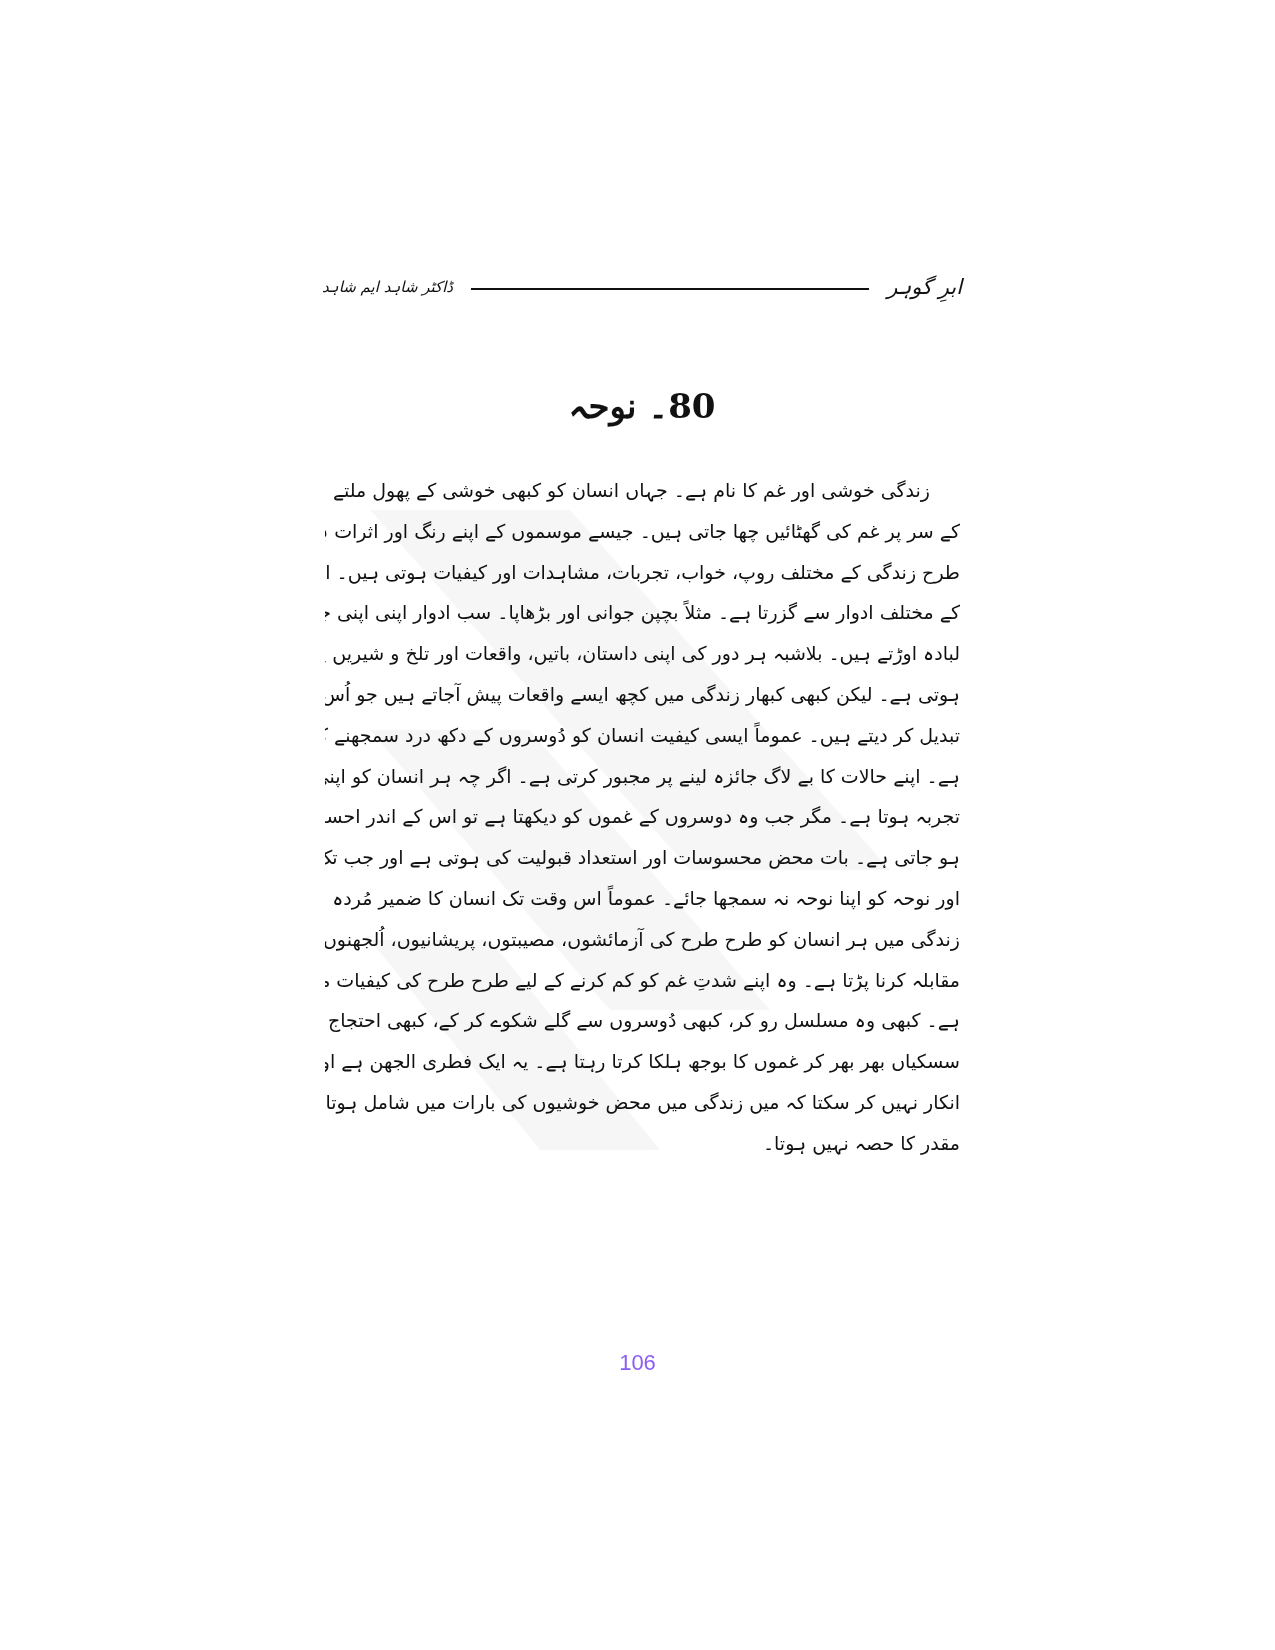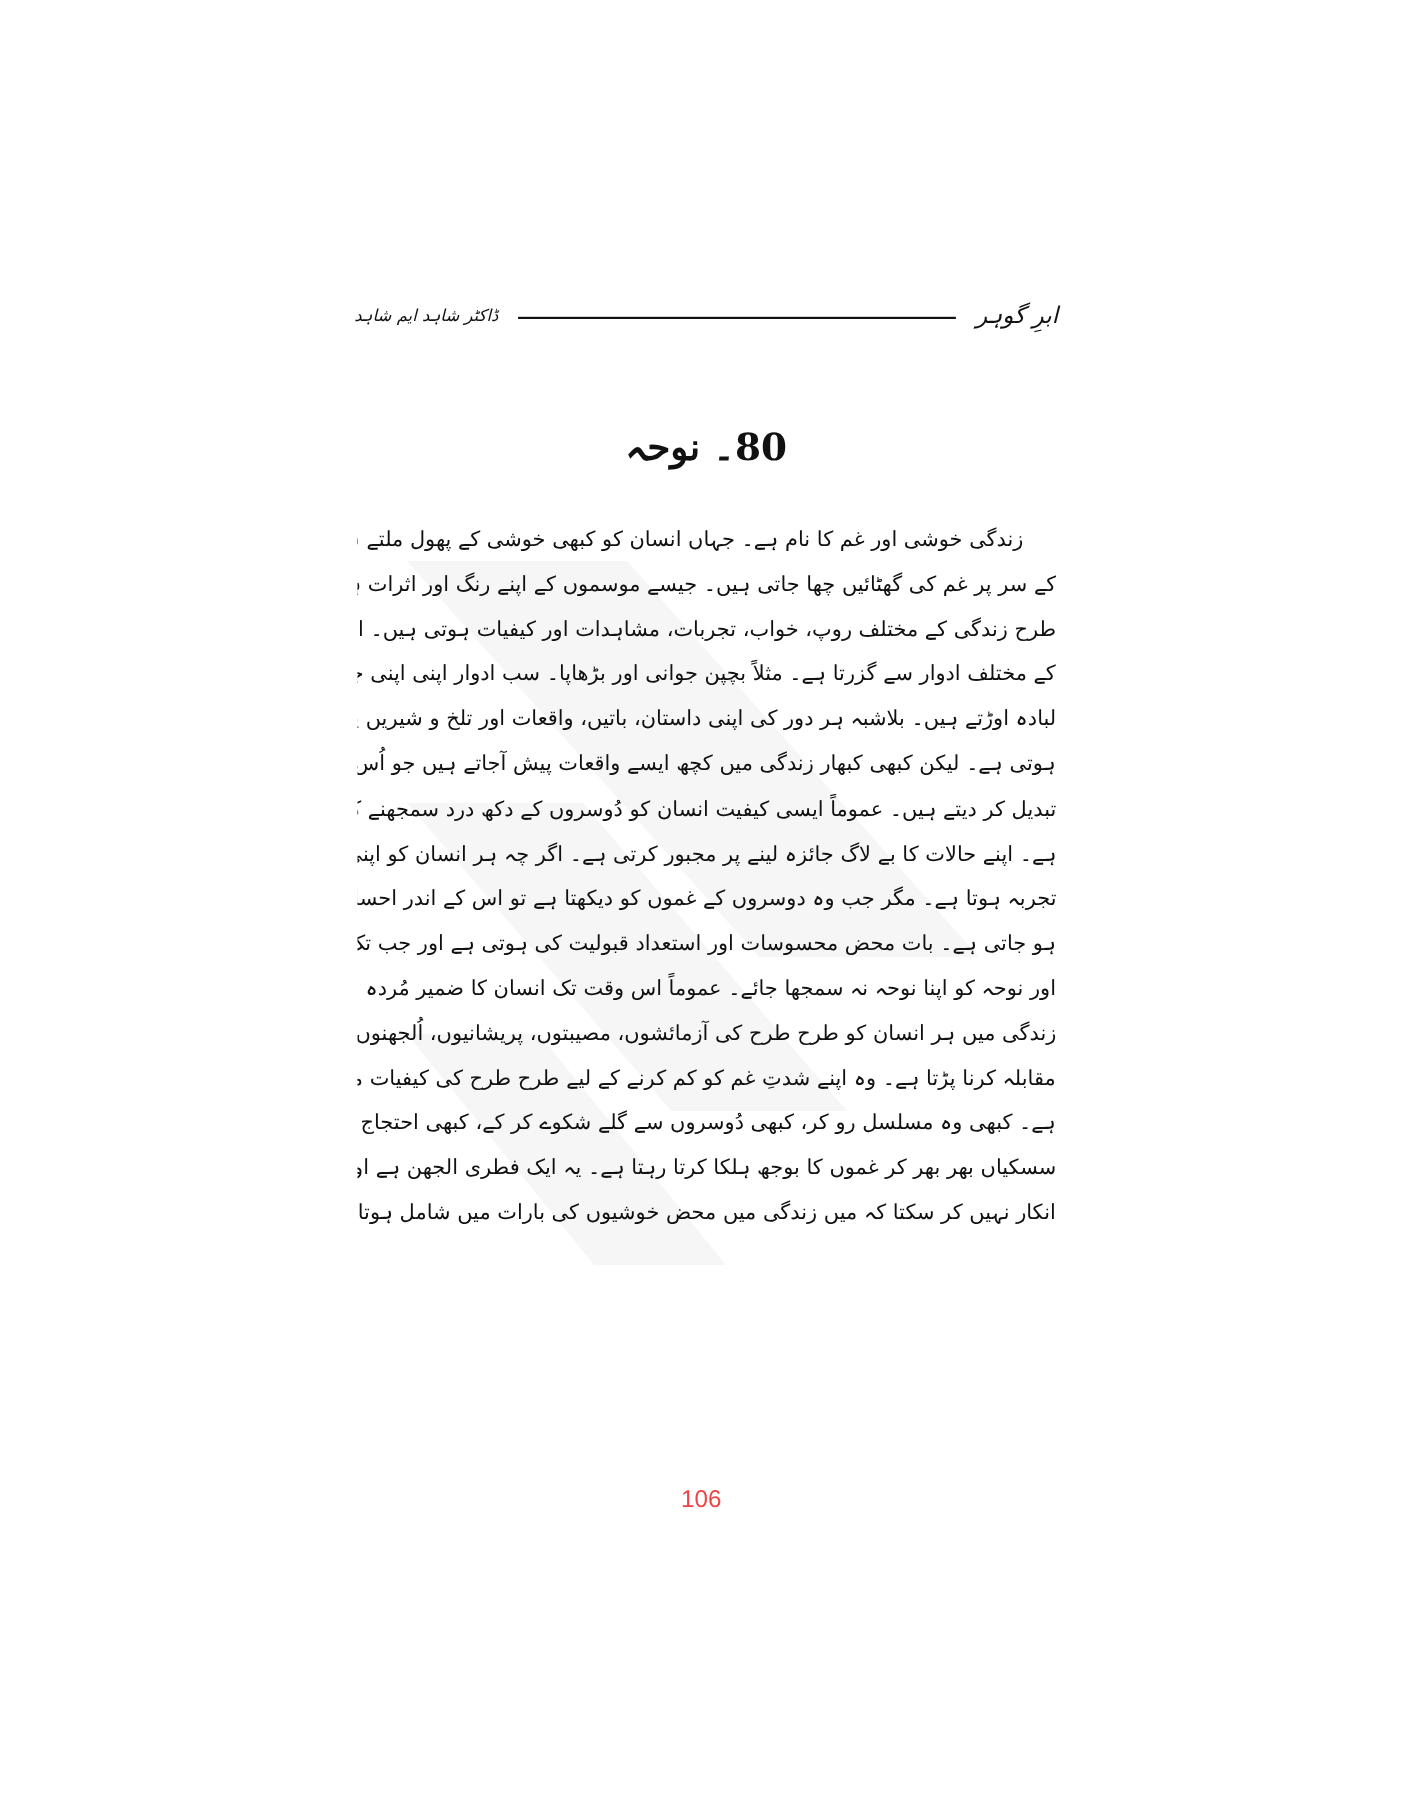--- a/index.html
+++ b/index.html
@@ -26,21 +26,21 @@
     .body-text {
       position: absolute; left: 325px; top: 470px; width: 635px;
       direction: rtl; text-align: justify; text-align-last: right;
       font-family: "DejaVu Sans", sans-serif; font-size: 19px; line-height: 40.8px;
     }
     .body-text .line { display: block; white-space: nowrap; overflow: hidden; text-align: justify; text-align-last: justify; }
     .body-text .line.indent { padding-right: 30px; }
     .body-text .line.last { text-align-last: right; }
     .page-number {
       position: absolute; left: 0; width: 1275px; top: 1350px; text-align: center;
-      font-family: "Liberation Sans", sans-serif; font-size: 22px; color: #ef4444;
+      font-family: "Liberation Sans", sans-serif; font-size: 22px; color: #8b5cf6;
     }
   </style>
 </head>
 <body>
 
 <svg class="watermark" viewBox="0 0 640 720" xmlns="http://www.w3.org/2000/svg">
   <polygon points="40,40 240,40 560,400 360,400" fill="#777"></polygon>
   <polygon points="40,260 200,260 440,540 280,540" fill="#777"></polygon>
   <polygon points="40,470 160,470 330,680 210,680" fill="#777"></polygon>
 </svg>
@@ -63,15 +63,16 @@
   <span class="line">تبدیل کر دیتے ہیں۔ عموماً ایسی کیفیت انسان کو دُوسروں کے دکھ درد سمجھنے کا موقع فراہم کرتی</span>
   <span class="line">ہے۔ اپنے حالات کا بے لاگ جائزہ لینے پر مجبور کرتی ہے۔ اگر چہ ہر انسان کو اپنی ذات کا تلخ</span>
   <span class="line">تجربہ ہوتا ہے۔ مگر جب وہ دوسروں کے غموں کو دیکھتا ہے تو اس کے اندر احساس اور ہمدردی پیدا</span>
   <span class="line">ہو جاتی ہے۔ بات محض محسوسات اور استعداد قبولیت کی ہوتی ہے اور جب تک کسی کے غم کو اپنا غم</span>
   <span class="line">اور نوحہ کو اپنا نوحہ نہ سمجھا جائے۔ عموماً اس وقت تک انسان کا ضمیر مُردہ ہوتا ہے۔ اگر چہ روزمرہ</span>
   <span class="line">زندگی میں ہر انسان کو طرح طرح کی آزمائشوں، مصیبتوں، پریشانیوں، اُلجھنوں اور دُکھوں کا</span>
   <span class="line">مقابلہ کرنا پڑتا ہے۔ وہ اپنے شدتِ غم کو کم کرنے کے لیے طرح طرح کی کیفیات میں مبتلا ہوتا</span>
   <span class="line">ہے۔ کبھی وہ مسلسل رو کر، کبھی دُوسروں سے گلے شکوے کر کے، کبھی احتجاج کر کے اور کبھی</span>
   <span class="line">سسکیاں بھر بھر کر غموں کا بوجھ ہلکا کرتا رہتا ہے۔ یہ ایک فطری الجھن ہے اور کوئی اس حقیقت سے</span>
   <span class="line">انکار نہیں کر سکتا کہ میں زندگی میں محض خوشیوں کی بارات میں شامل ہوتا ہوں جبکہ نوحہ میرے</span>
+  <span class="line last">مقدر کا حصہ نہیں ہوتا۔</span>
 </div>
 
 <div class="page-number">106</div>
 
 </body></html>

